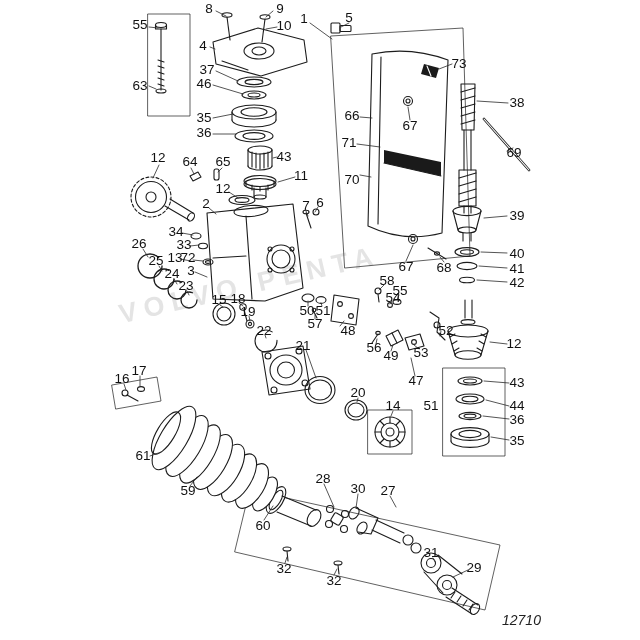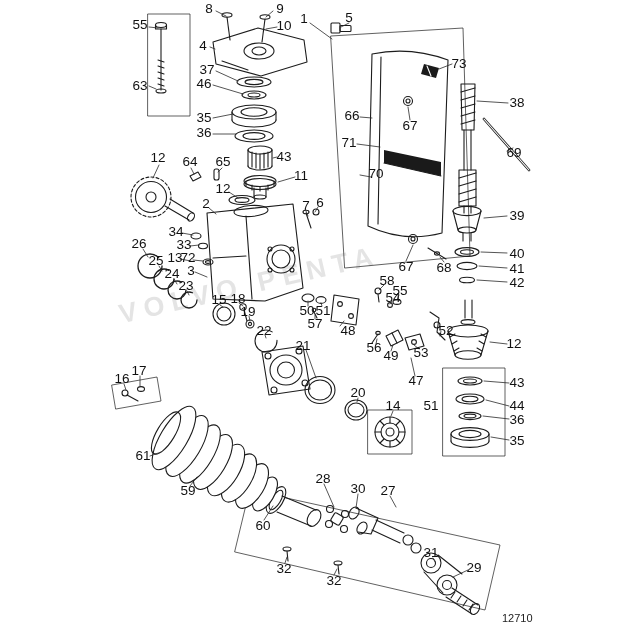--- a/index.html
+++ b/index.html
@@ -4,21 +4,21 @@
 <style>
   html,body{margin:0;padding:0;background:#fff;}
   .canvas{position:relative;width:640px;height:640px;background:#fff;overflow:hidden;
           font-family:"Liberation Sans",sans-serif;}
   .drawing{position:absolute;left:0;top:0;}
   .part-label{position:absolute;transform:translate(-50%,-50%);font-size:13.5px;color:#111;
               line-height:1;white-space:nowrap;}
   .watermark{position:absolute;left:116px;top:300px;transform:rotate(-13deg);transform-origin:left top;
              font-size:27px;font-weight:bold;letter-spacing:7px;color:rgba(90,90,90,0.16);
              white-space:nowrap;}
-  .fignum{position:absolute;left:502px;top:612px;font-size:11px;color:#222;}
+  .fignum{position:absolute;left:502px;top:612px;font-size:14px;color:#222;font-style:italic;}
 </style>
 </head>
 <body>
 
 <div class="canvas">
 
   <svg class="drawing" width="640" height="640" viewBox="0 0 640 640">
     <g stroke="#1c1c1c" fill="none" stroke-width="1.1" stroke-linecap="round" stroke-linejoin="round">
 
       <g stroke-width="0.7">
@@ -392,21 +392,21 @@
       <span class="part-label" style="left: 204px; top: 84px;">46</span>
       <span class="part-label" style="left: 140px; top: 86px;">63</span>
       <span class="part-label" style="left: 459px; top: 64px;">73</span>
       <span class="part-label" style="left: 517px; top: 103px;">38</span>
       <span class="part-label" style="left: 204px; top: 118px;">35</span>
       <span class="part-label" style="left: 204px; top: 133px;">36</span>
       <span class="part-label" style="left: 352px; top: 116px;">66</span>
       <span class="part-label" style="left: 410px; top: 126px;">67</span>
       <span class="part-label" style="left: 514px; top: 153px;">69</span>
       <span class="part-label" style="left: 349px; top: 143px;">71</span>
-      <span class="part-label" style="left: 352px; top: 174px; margin-left: 24px;">70</span>
+      <span class="part-label" style="left: 352px; top: 180px;">70</span>
       <span class="part-label" style="left: 158px; top: 158px;">12</span>
       <span class="part-label" style="left: 190px; top: 162px;">64</span>
       <span class="part-label" style="left: 223px; top: 162px;">65</span>
       <span class="part-label" style="left: 284px; top: 157px;">43</span>
       <span class="part-label" style="left: 301px; top: 176px;">11</span>
       <span class="part-label" style="left: 223px; top: 189px;">12</span>
       <span class="part-label" style="left: 206px; top: 204px;">2</span>
       <span class="part-label" style="left: 306px; top: 206px;">7</span>
       <span class="part-label" style="left: 320px; top: 203px;">6</span>
       <span class="part-label" style="left: 517px; top: 216px;">39</span>

